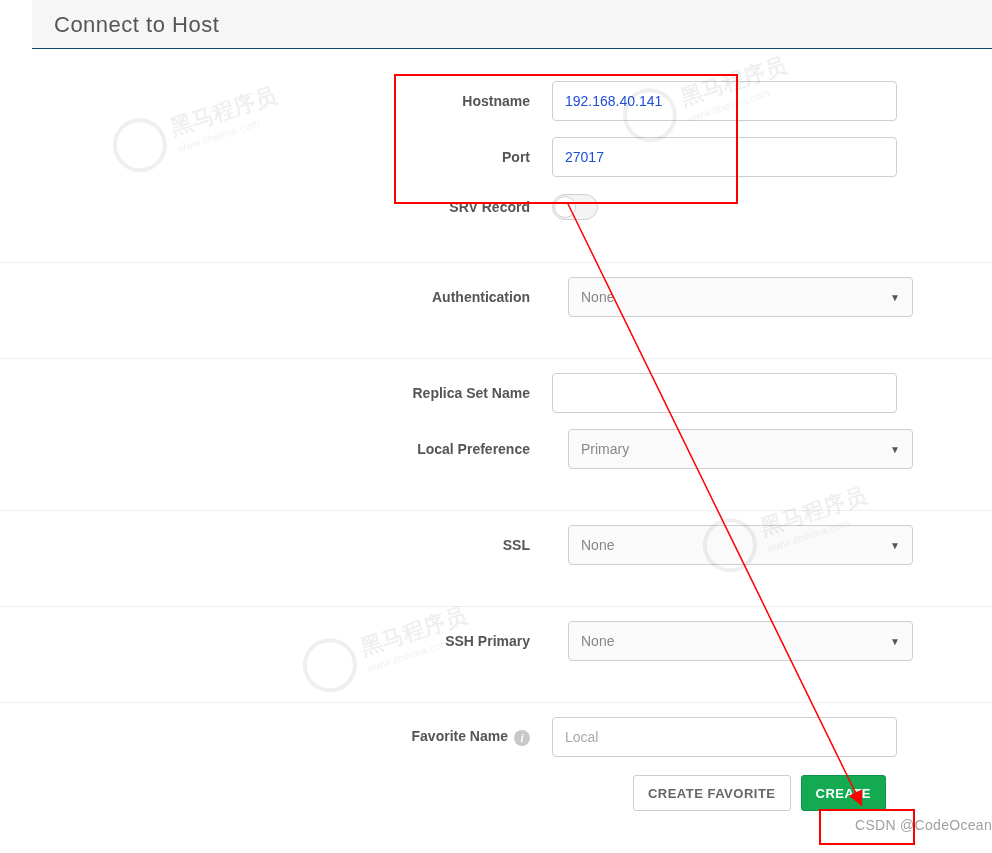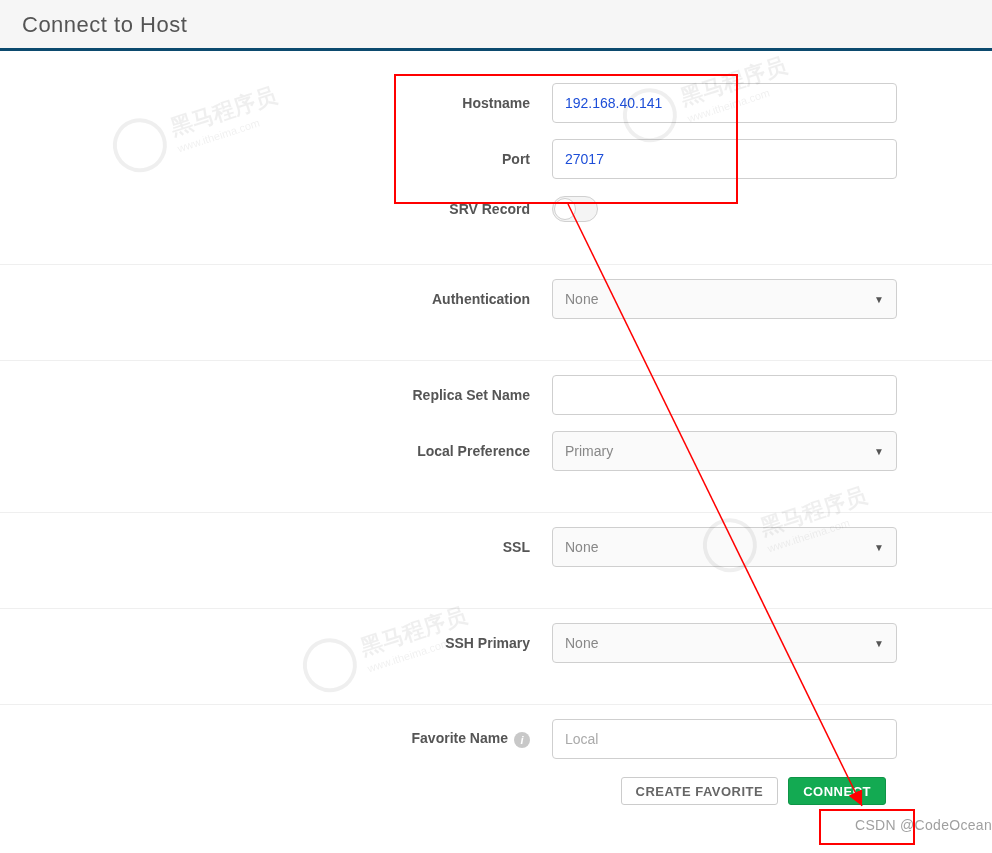--- a/index.html
+++ b/index.html
@@ -12,22 +12,23 @@
       width: 992px;
       position: relative;
     }
     .page {
       position: relative;
       width: 992px;
       min-height: 853px;
     }
     .header {
       background: #f6f6f6;
-      border-bottom: 3px solid #0c4a6e;
+      border-bottom: 1px solid #0c4a6e;
       padding: 12px 22px 10px;
+      margin-left: 32px;
     }
     .header h2 {
       margin: 0;
       font-weight: 400;
       font-size: 22px;
       color: #555;
       letter-spacing: .5px;
     }
     .form-area {
       padding-top: 18px;
@@ -68,20 +69,21 @@
       outline: none;
     }
     input[type=text].tx::placeholder { color: #aaa; }
     .select {
       display: flex;
       align-items: center;
       justify-content: space-between;
       cursor: pointer;
       color: #888;
       background: #fafafa;
+      margin-left: 16px;
     }
     .select .caret {
       font-size: 10px;
       color: #555;
     }
     .toggle {
       width: 46px;
       height: 26px;
       border-radius: 13px;
       border: 1px solid #d0d0d0;
@@ -110,21 +112,21 @@
       margin-left: 6px;
       vertical-align: middle;
     }
     .buttons-row {
       display: flex;
       justify-content: flex-end;
       padding: 10px 106px 0 0;
       gap: 10px;
     }
     .btn {
-      height: 28px;
+      height: 36px;
       padding: 0 14px;
       border-radius: 3px;
       font-weight: 700;
       font-size: 13px;
       letter-spacing: .5px;
       cursor: pointer;
       display: inline-flex;
       align-items: center;
       justify-content: center;
     }
@@ -299,21 +301,21 @@
       <div class="row">
         <div class="lbl">
           <span>Favorite Name</span><span class="info-icon">i</span>
         </div>
         <div class="ctrl">
           <input type="text" class="tx" placeholder="Local" style="">
         </div>
       </div>
       <div class="buttons-row">
         <div class="btn btn-outline">CREATE FAVORITE</div>
-        <div class="btn btn-primary">CONNECT</div>
+        <div class="btn btn-primary">CREATE</div>
       </div>
     </div>
 
   </div>
 
   <div class="hl-box1"></div>
   <div class="hl-box2"></div>
 
   <svg class="arrow">
     <defs>

